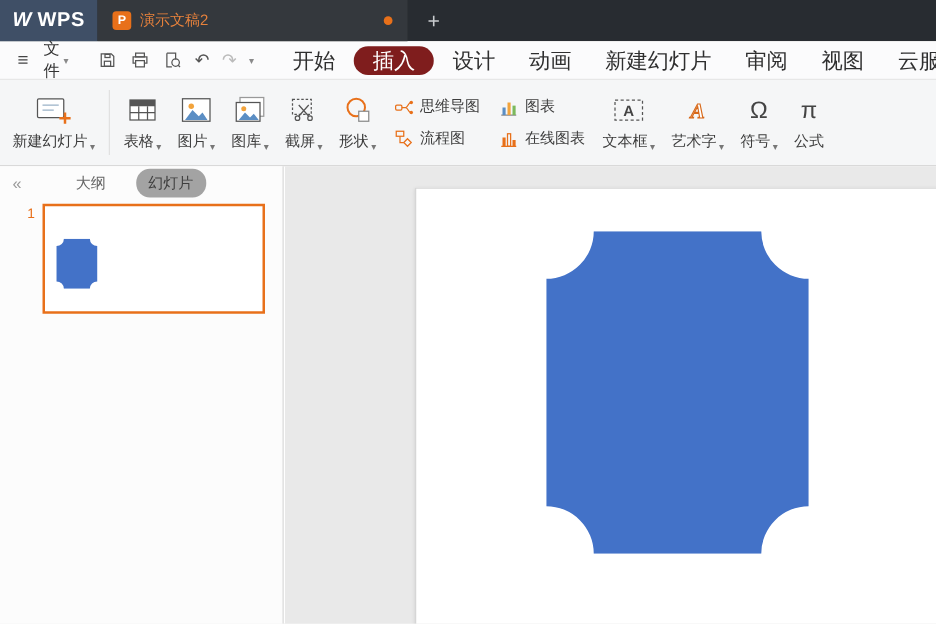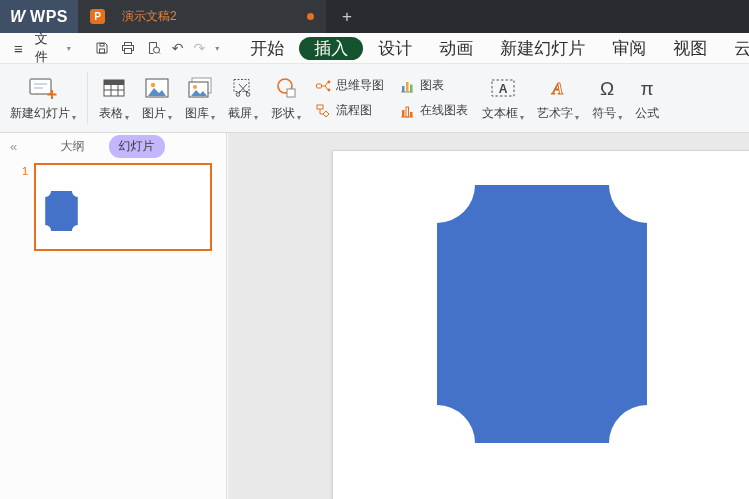--- a/index.html
+++ b/index.html
@@ -6,56 +6,56 @@
   body { font-family:"Liberation Sans", sans-serif; background:#ccc; }
   .app { position:relative; width:749px; height:499px; overflow:hidden; background:#fff; }
 
   
   .titlebar { height:33px; background:#282c31; display:flex; align-items:stretch; }
   .logo { width:78px; background:#3f4f66; color:#fff; display:flex; align-items:center; justify-content:center; gap:5px; }
   .w-mark { font-weight:bold; font-style:italic; font-size:16px; }
   .logo-text { font-weight:bold; font-size:16px; letter-spacing:.5px; }
   .doc-tab { width:248px; background:#34383d; display:flex; align-items:center; gap:7px; padding:0 12px; }
   .ppt-icon { width:15px; height:15px; background:#e8701a; border-radius:3px; color:#fff; font-size:10px; font-weight:bold; display:flex; align-items:center; justify-content:center; flex:none; }
-  .doc-title { color:#e8823c; font-size:12px; flex:1; white-space:nowrap; overflow:hidden;margin-left:10px; }
+  .doc-title { color:#e8823c; font-size:12px; flex:1; white-space:nowrap; overflow:hidden; }
   .mod-dot { width:7px; height:7px; border-radius:50%; background:#e8701a; flex:none; }
   .new-tab { color:#c8cbce; font-size:17px; padding:0 16px; display:flex; align-items:center; cursor:default; }
 
   
   .menubar { height:31px; background:#fbfbfc; border-bottom:1px solid #e7e7e7; display:flex; align-items:center; padding:0 8px; }
   .hamburger { font-size:15px; color:#444; padding:0 6px; }
-  .file-menu { display:flex; align-items:center; gap:19px; font-size:13px; color:#333; padding:0 6px;text-align:center; }
+  .file-menu { display:flex; align-items:center; gap:3px; font-size:13px; color:#333; padding:0 6px;text-align:center; }
   .mini-caret { font-size:8px; color:#8a8a8a; }
   .v-sep { width:1px; height:16px; background:#e2e2e2; margin:0 6px; }
   .qa-btn { display:flex; align-items:center; padding:0 5px; }
   .undo-glyph { font-size:14px; color:#555; }
   .redo-glyph { font-size:14px; color:#bbb; }
   .menu-tabs { display:flex; align-items:center; margin-left:14px; gap:3px; }
   .menu-tab { font-size:17px; color:#2f2f2f; padding:4px 12px; white-space:nowrap; }
-  .menu-tab.active { background:#14532d; color:#fff; border-radius:14px; padding:0 15px; }
+  .menu-tab.active { background:#7f1d1d; color:#fff; border-radius:14px; padding:0 15px; }
 
   
   .ribbon { height:69px; background:#f5f6f7; border-bottom:1px solid #d9d9d9; display:flex; align-items:center; padding:0 4px; gap:1px; overflow:hidden; }
   .rb-item { display:flex; flex-direction:column; align-items:center; justify-content:center; padding:3px 6px; gap:3px; flex:none; }
   .rb-icon { height:28px; display:flex; align-items:center; justify-content:center; }
   .rb-label { font-size:12px; color:#3d3d3d; display:flex; align-items:flex-end; gap:2px; white-space:nowrap; }
   .rb-caret { font-size:8px; color:#777; }
   .rb-sep { width:1px; height:52px; background:#e1e1e1; margin:0 4px; flex:none; }
   .rb-stack { display:flex; flex-direction:column; justify-content:center; gap:8px; padding:0 7px; flex:none; }
   .rb-srow { display:flex; align-items:center; gap:5px; font-size:12px; color:#3d3d3d; white-space:nowrap; }
   .glyph-icon { font-size:19px; color:#444; line-height:1; }
 
   
   .workspace { position:absolute; top:133px; left:0; right:0; bottom:0; }
   .sidebar { position:absolute; top:0; left:0; width:227px; height:100%; background:#fcfcfc; border-right:1px solid #dadada; }
   .panel-header { height:26px; display:flex; align-items:center; padding:0 10px; }
   .collapse-btn { color:#9a9a9a; font-size:13px; }
   .panel-tabs { display:flex; align-items:flex-start; gap:14px; margin:0 auto; padding-right:18px; }
   .ptab { font-size:12px; color:#666; padding:3px 10px; }
-  .ptab.active { background:#c4b5fd; border-radius:11px; color:#3e3e3e; }
+  .ptab.active { background:#a3a3a3; border-radius:11px; color:#3e3e3e; }
   .slide-entry { display:flex; gap:6px; padding:4px 14px 0 18px; }
   .slide-num { font-size:11px; color:#e8701a; padding-top:2px; width:10px; text-align:right; }
   .thumb { flex:1; height:88px; background:#fff; border:2px solid #e8701a; position:relative; }
   .thumb-shape { position:absolute; left:7px; top:26px; }
 
   .canvas { position:absolute; top:0; left:228px; right:0; bottom:0; background:#e9e9e9; overflow:hidden; }
   .slide { position:absolute; left:104px; top:17px; width:620px; height:430px; background:#fff; border:1px solid #d6d6d6; box-shadow:0 1px 3px rgba(0,0,0,.12); }
   .slide-shape { position:absolute; left:104px; top:34px; }
 </style>
 </head>

